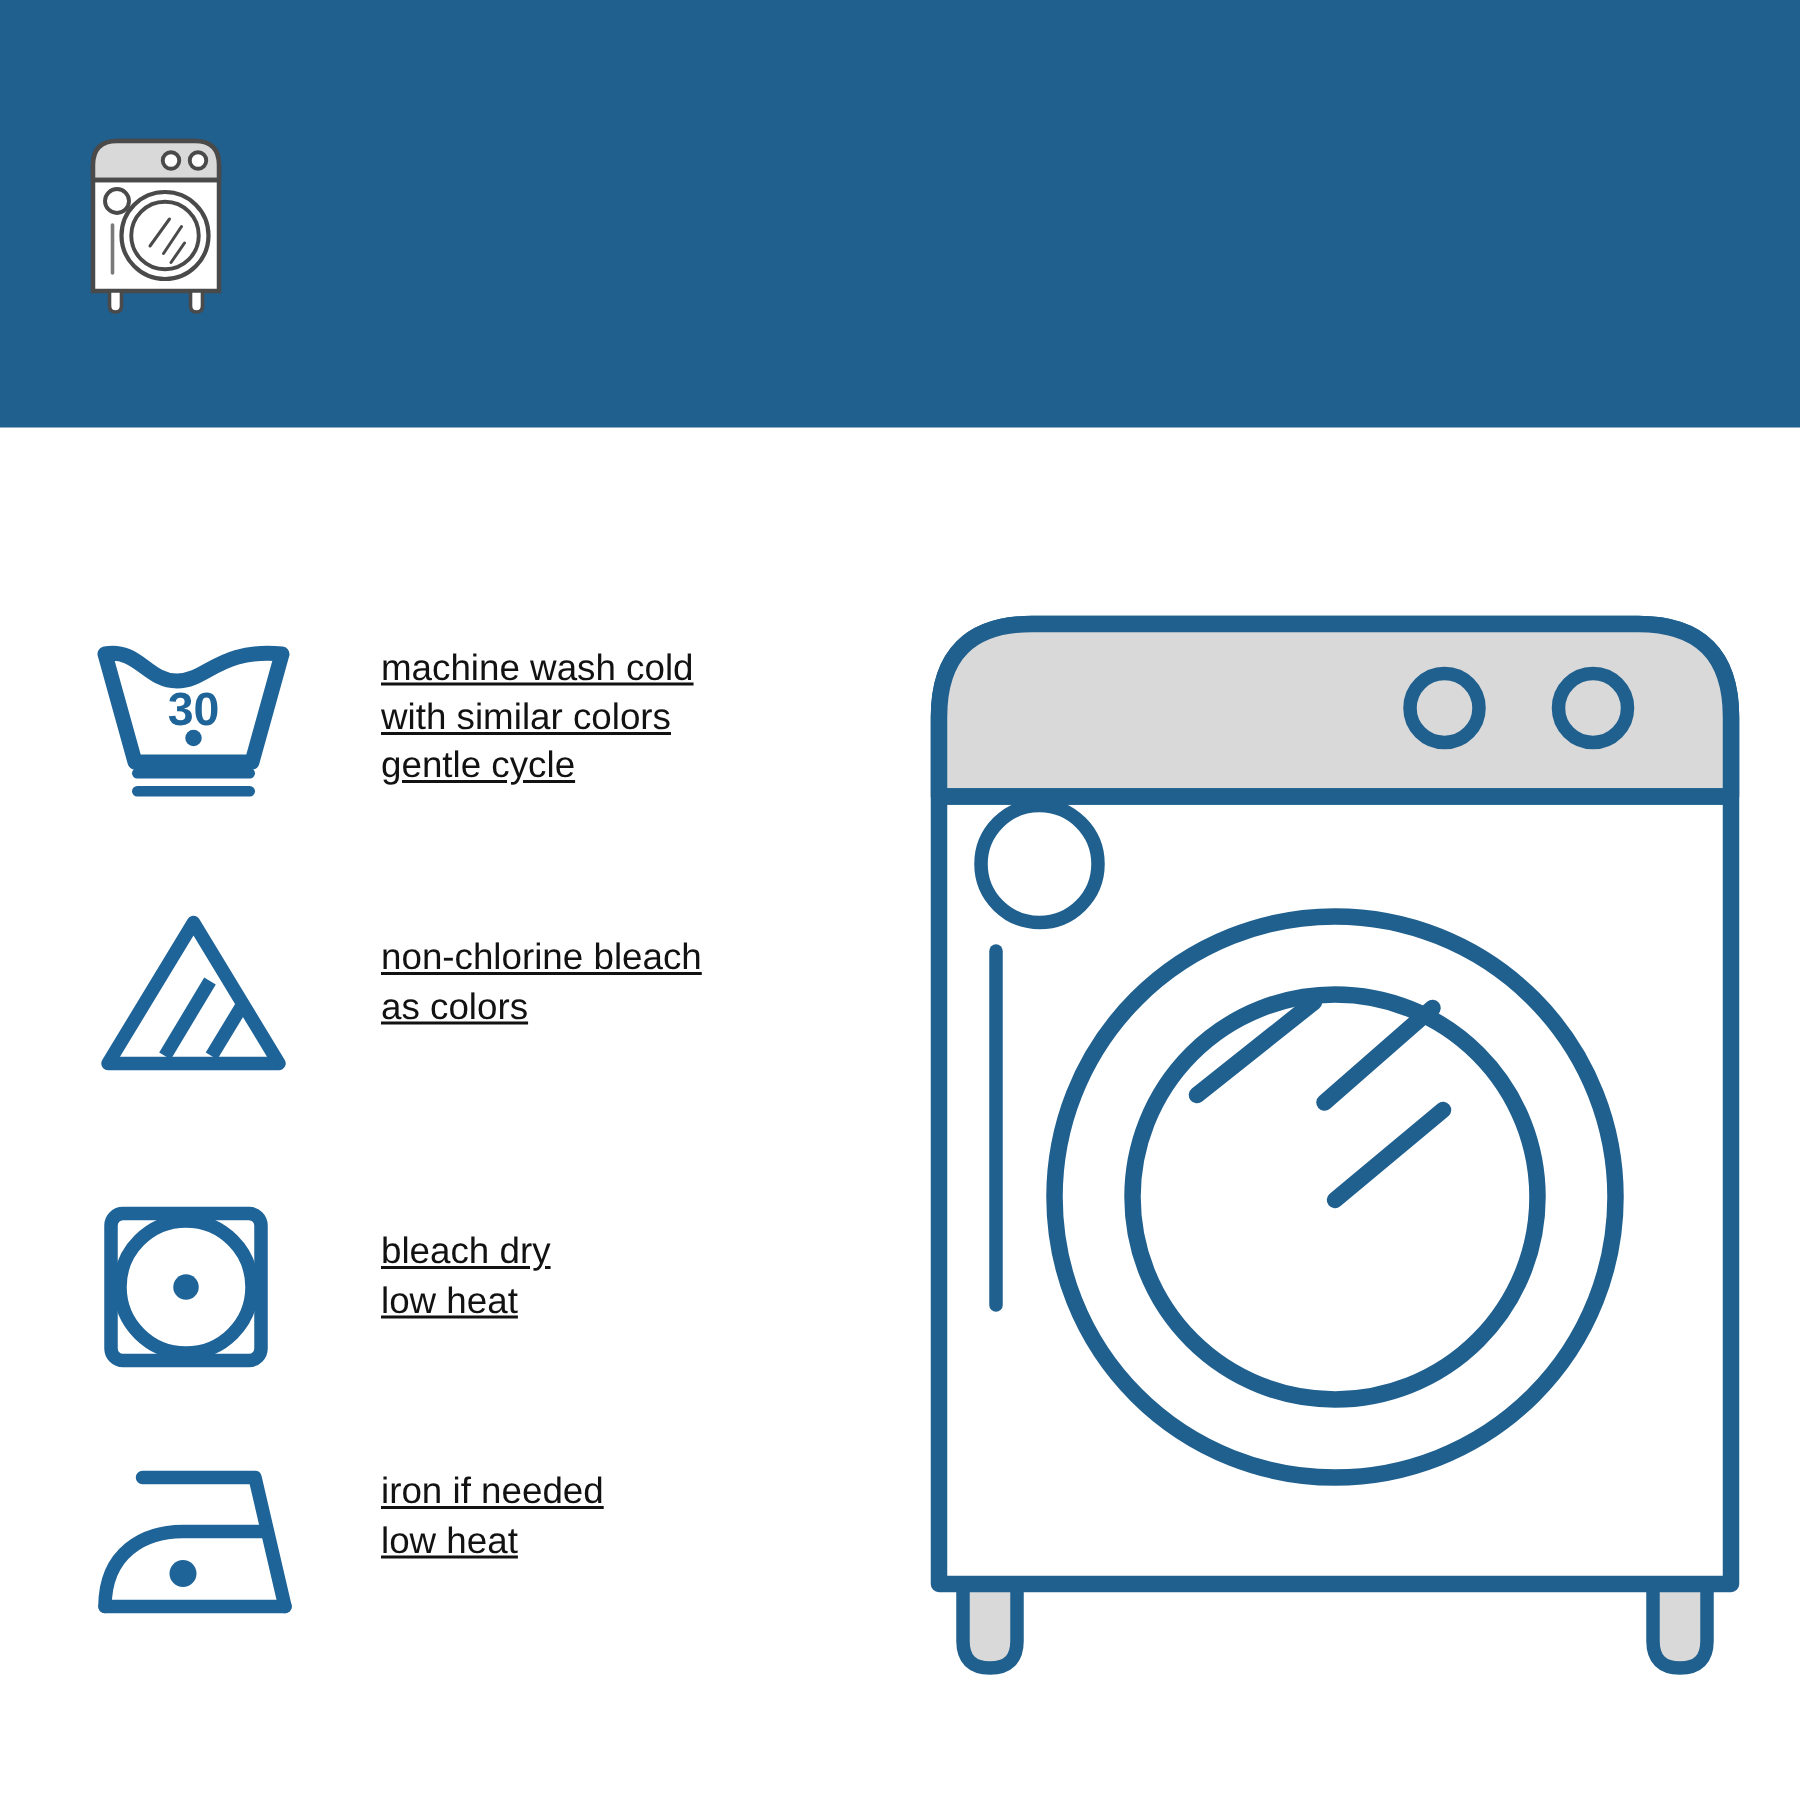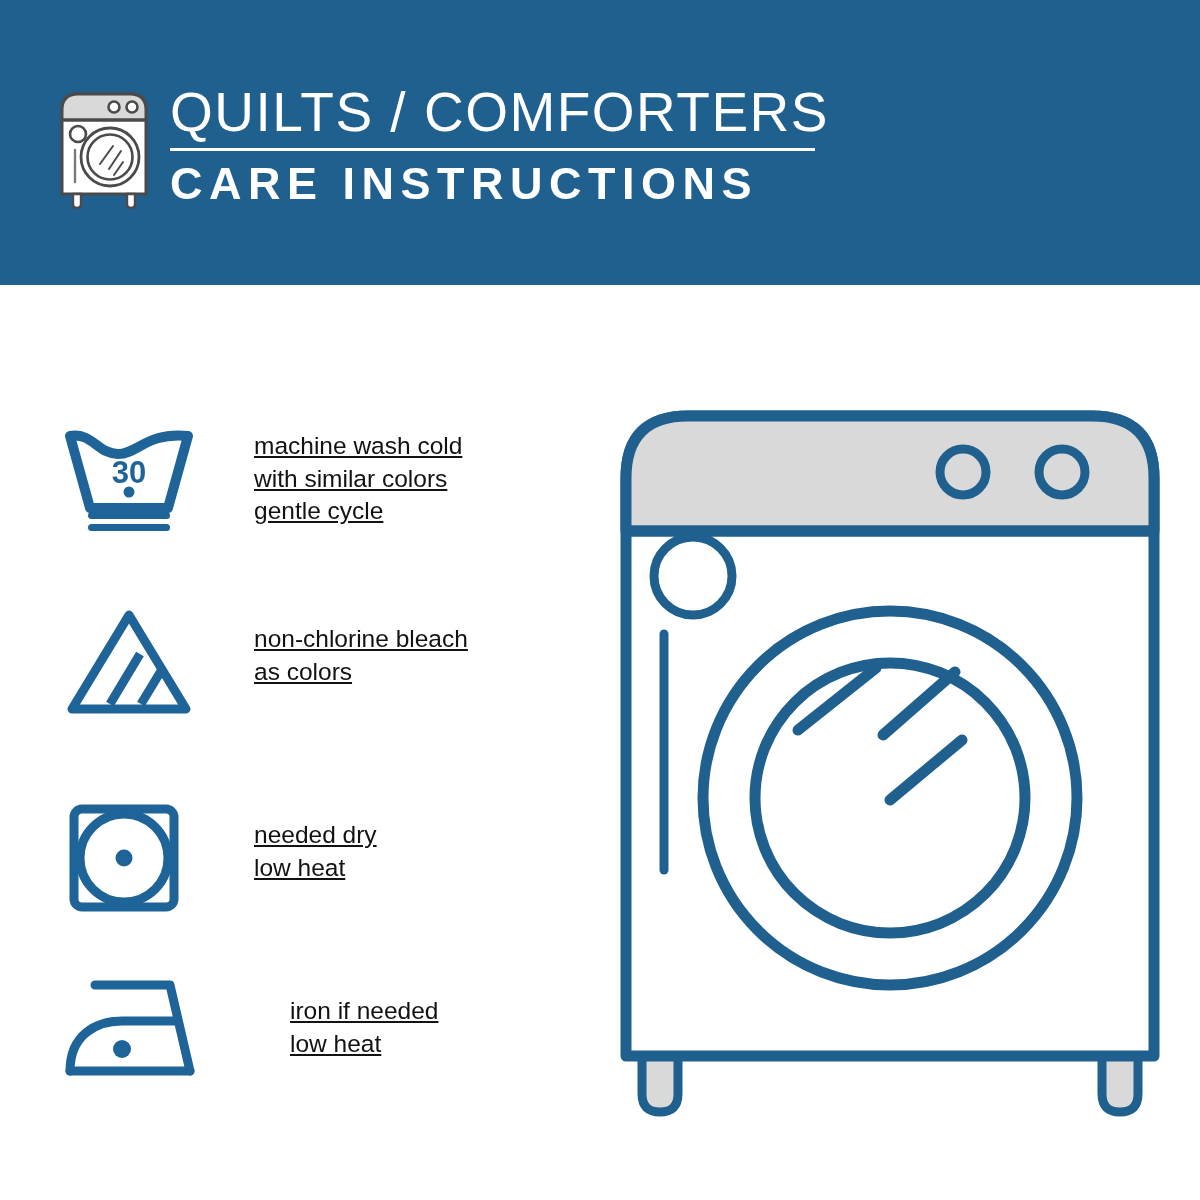--- a/index.html
+++ b/index.html
@@ -107,21 +107,21 @@
 
   
   #row-wash   { top: 135px; }
   #row-bleach { top: 322px; }
   #row-dry    { top: 518px; }
   #row-iron   { top: 690px; }
 
   #row-wash   .care-row-text { top: 10px; }
   #row-bleach .care-row-text { top: 16px; }
   #row-dry    .care-row-text { top: 16px; }
-  #row-iron   .care-row-text { top: 20px; margin-left: 36px; }
+  #row-iron   .care-row-text { top: 4px; }
 
   #row-bleach .care-row-icon { left: 64px; }
   #row-dry    .care-row-icon { left: 66px; }
   #row-iron   .care-row-icon { left: 62px; }
 
   
   #machine {
     position: absolute;
     left: 600px;
     top: 400px;
@@ -155,25 +155,20 @@
         <circle cx="58" cy="73" r="22.5" fill="#ffffff" stroke="#4a4a4a" stroke-width="2.6"></circle>
         <line x1="48" y1="80" x2="61" y2="62" stroke="#4a4a4a" stroke-width="2" stroke-linecap="round"></line>
         <line x1="57" y1="85" x2="69" y2="67" stroke="#4a4a4a" stroke-width="2" stroke-linecap="round"></line>
         <line x1="62" y1="91" x2="71" y2="78" stroke="#4a4a4a" stroke-width="2" stroke-linecap="round"></line>
 
         <path d="M21 110 L21 120 Q21 124 25 124 Q29 124 29 120 L29 110 Z" fill="#ffffff" stroke="#4a4a4a" stroke-width="2.4"></path>
         <path d="M75 110 L75 120 Q75 124 79 124 Q83 124 83 120 L83 110 Z" fill="#ffffff" stroke="#4a4a4a" stroke-width="2.4"></path>
       </svg>
     </div>
 
-    <div id="header-text">
-      <div id="title-main">QUILTS / COMFORTERS</div>
-      <div id="title-divider"></div>
-      <div id="title-sub">CARE INSTRUCTIONS</div>
-    </div>
 
   </div>
 
   <div id="care-list">
 
     <div class="care-row" id="row-wash">
       <div class="care-row-icon">
         <svg viewBox="0 0 134 112" width="134" height="112" xmlns="http://www.w3.org/2000/svg">
 
           <path d="M8 16 C30 12 36 34 56 34 C76 34 84 12 126 16 L106 88 L28 88 Z" fill="none" stroke="#1f6498" stroke-width="10" stroke-linejoin="round" stroke-linecap="round"></path>
@@ -207,21 +202,21 @@
     </div>
 
     <div class="care-row" id="row-dry">
       <div class="care-row-icon">
         <svg viewBox="0 0 116 110" width="116" height="110" xmlns="http://www.w3.org/2000/svg">
           <rect x="8" y="6" width="100" height="98" rx="8" ry="8" fill="none" stroke="#1f6498" stroke-width="9"></rect>
           <circle cx="58" cy="55" r="44" fill="none" stroke="#1f6498" stroke-width="9"></circle>
           <circle cx="58" cy="55" r="8.5" fill="#1f6498"></circle>
         </svg>
       </div>
-      <div class="care-row-text">needed dry
+      <div class="care-row-text">bleach dry
 low heat</div>
     </div>
 
     <div class="care-row" id="row-iron">
       <div class="care-row-icon">
         <svg viewBox="0 0 136 104" width="136" height="104" xmlns="http://www.w3.org/2000/svg">
 
           <path d="M33 10 L108 10 L128 96" fill="none" stroke="#1f6498" stroke-width="9" stroke-linejoin="round" stroke-linecap="round"></path>
 
           <path d="M8 96 C8 60 34 46 60 46 L114 46" fill="none" stroke="#1f6498" stroke-width="9" stroke-linejoin="round" stroke-linecap="round"></path>

